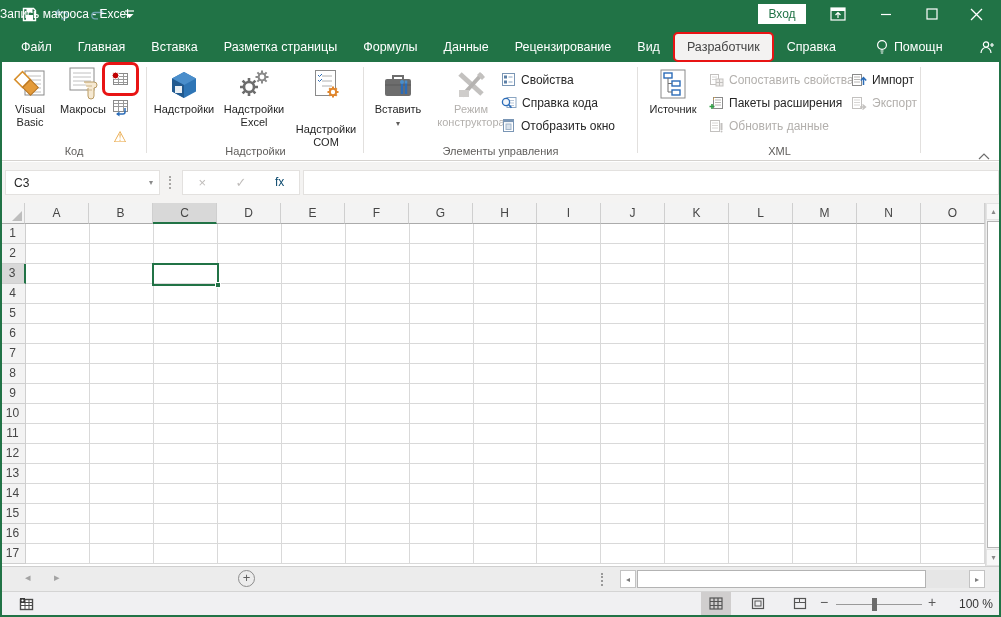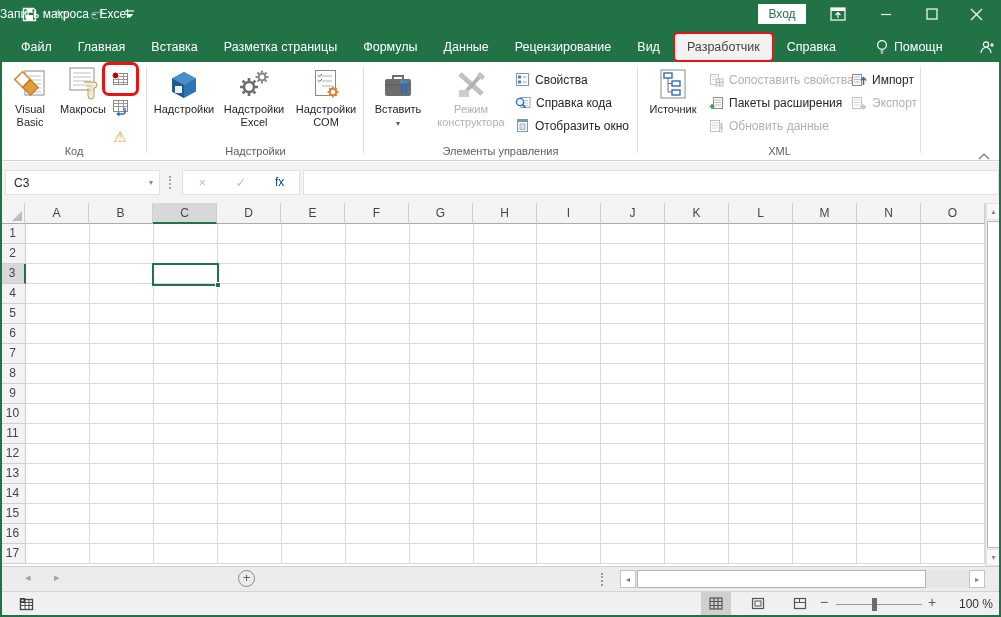--- a/index.html
+++ b/index.html
@@ -258,21 +258,21 @@
                 <path d="M12 10v4M12 24v4M3 19h4M17 19h4M5.6 12.6l2.8 2.8M15.6 22.6l2.8 2.8M5.6 25.4l2.8-2.8M15.6 15.4l2.8-2.8"></path>
               </g>
               <g stroke="#8a8a8a" stroke-width="2" fill="none">
                 <circle cx="25" cy="9" r="3.4"></circle>
                 <path d="M25 2.5v3M25 12.5v3M18.5 9h3M28.5 9h3M20.4 4.4l2.1 2.1M27.5 11.5l2.1 2.1M20.4 13.6l2.1-2.1M27.5 6.5l2.1-2.1"></path>
               </g>
             </svg>
         </span>
         <span>Надстройки Excel</span>
       </div>
-      <div class="bigbtn" style="left:144px;width:68px;">
+      <div class="bigbtn" style="left:144px;width:68px;gap:20px;">
         <span class="ic">
           <svg width="30" height="32" viewBox="0 0 30 32">
               <rect x="4.5" y="2.5" width="20" height="25" fill="#fff" stroke="#8a8a8a"></rect>
               <path d="M11 8h10M11 13h10M11 18h10" stroke="#b0b0b0"></path>
               <path d="M7 7 l1.5 1.5 L11 6 M7 12 l1.5 1.5 L11 11" stroke="#2b6cb8" fill="none"></path>
               <g stroke="#e0862c" stroke-width="2" fill="none">
                 <circle cx="22" cy="24" r="3.2"></circle>
                 <path d="M22 18.5v2.5M22 27v2.5M16.5 24h2.5M25 24h2.5M18.2 20.2l1.7 1.7M24.1 26.1l1.7 1.7M18.2 27.8l1.7-1.7M24.1 21.9l1.7-1.7"></path>
               </g>
             </svg>
@@ -302,21 +302,21 @@
         <span class="ic">
           <svg width="32" height="30" viewBox="0 0 32 30">
               <path d="M5 4 L27 24" stroke="#c3c1bf" stroke-width="5"></path>
               <path d="M27 4 L7 26" stroke="#b5b3b1" stroke-width="4"></path>
               <path d="M25 2 L30 7 L27 10 L22 5 Z" fill="#c3c1bf"></path>
               <rect x="4" y="20" width="10" height="7" fill="#cfcdcb"></rect>
             </svg>
         </span>
         <span>Режим конструктора</span>
       </div>
-      <div class="smallcol" style="left:150px;top:7px;text-align:center;">
+      <div class="smallcol" style="left:136px;top:7px;text-align:center;">
         <div class="sline">
           <svg width="15" height="15" viewBox="0 0 15 15">
               <rect x="1.5" y="1.5" width="12" height="12" fill="#fff" stroke="#7a96b5"></rect>
               <rect x="3.5" y="4" width="2" height="2" fill="none" stroke="#5b7fa6"></rect>
               <rect x="3.5" y="9" width="2" height="2" fill="none" stroke="#5b7fa6"></rect>
               <path d="M7.5 5h4M7.5 10h4" stroke="#8aa5c2"></path>
             </svg>
           <span>Свойства</span>
         </div>
         <div class="sline">

